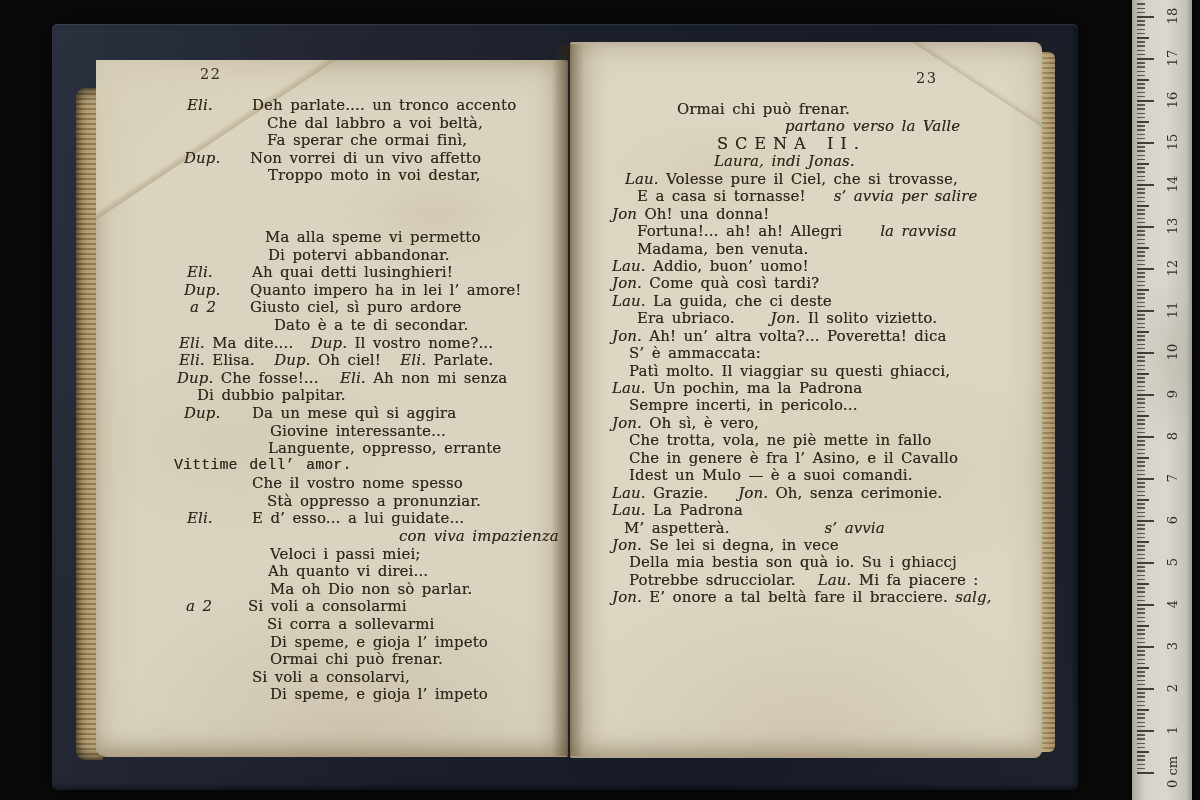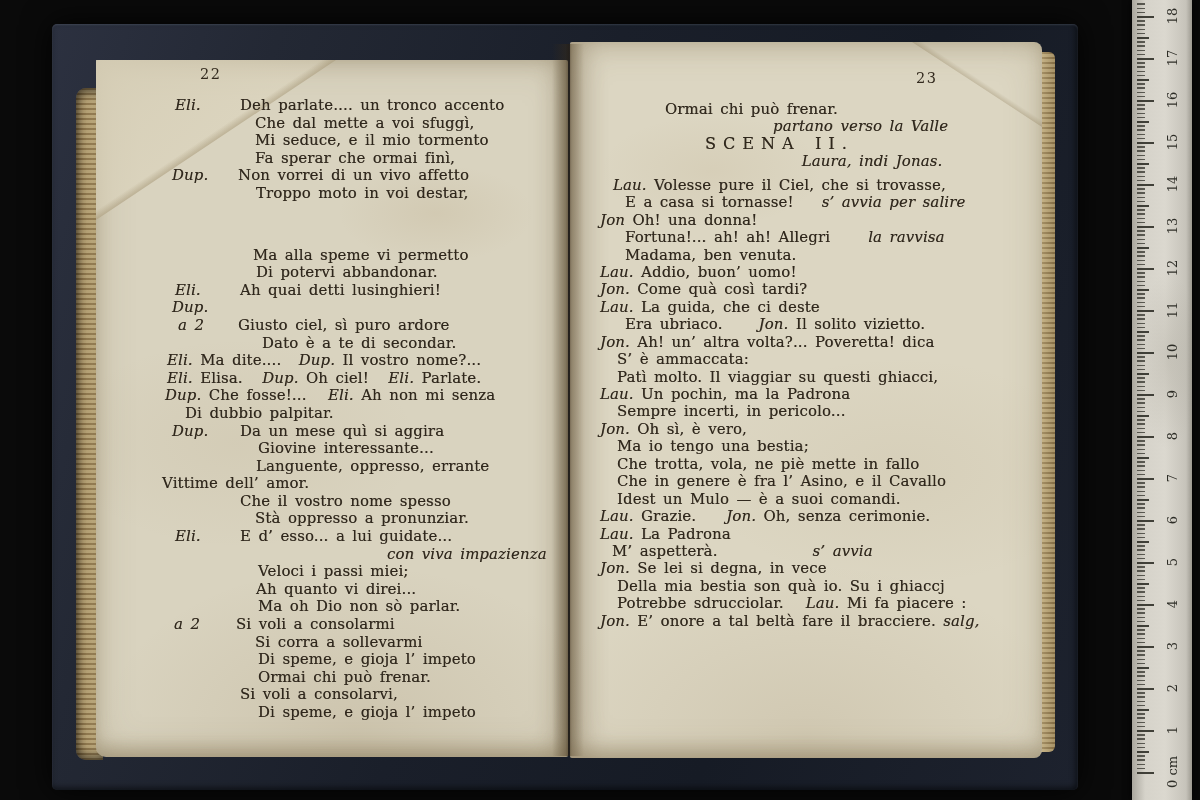--- a/index.html
+++ b/index.html
@@ -45,21 +45,21 @@
         linear-gradient(135deg, rgba(214,206,182,.9), rgba(222,214,190,.45) 55%, transparent 80%);}
   .fold-tr{position:absolute;right:0;top:0;width:130px;height:85px;pointer-events:none;
       clip-path:polygon(0 0,130px 0,130px 85px);
       background:linear-gradient(to bottom left, transparent 46%, rgba(120,100,60,.25) 50%, transparent 54%);}
   .gutter{position:absolute;left:552px;top:44px;width:32px;height:712px;pointer-events:none;
       background:linear-gradient(90deg, transparent 0%, rgba(60,45,22,.38) 42%, rgba(45,33,15,.55) 52%, rgba(70,55,30,.30) 62%, transparent 100%);}
   
   .page-num{position:absolute;font-size:14.5px;letter-spacing:1.5px;color:#32291d;}
   .pn-left{left:104px;top:6px;}
   .pn-right{left:346px;top:28px;}
-  .text-block{position:absolute;left:0;width:100%;font-size:14.8px;word-spacing:2.5px;letter-spacing:.2px;
+  .text-block{position:absolute;left:12px;width:100%;font-size:14.8px;word-spacing:2.5px;letter-spacing:.2px;
       text-shadow:.3px .3px .5px rgba(47,39,28,.55);}
   #left-lines{top:36px;}
   #right-lines{top:58px;}
   .tline{position:relative;white-space:nowrap;height:17.6px;line-height:17.6px;}
   #right-lines .tline{height:17.45px;line-height:17.45px;}
   .lbl{position:absolute;top:0;font-style:italic;}
   .seg-sp,.seg-it{font-style:italic;}
   .seg-rm{font-style:normal;}
   .seg-sc{letter-spacing:7px;font-size:16px;}
   
@@ -81,39 +81,38 @@
 <div class="scene">
   <div class="book-cover"></div>
   <div class="page-stack-left"></div>
   <div class="page-stack-right"></div>
 
   <div class="page page-left">
     <div class="fold-tl"></div>
     <div class="page-num pn-left">22</div>
     <div class="text-block" id="left-lines">
         <div class="tline" style="padding-left: 144px;"><span class="lbl" style="left: 79px;">Eli.</span><span class="seg-rm">Deh parlate.... un tronco accento</span></div>
-        <div class="tline" style="padding-left: 159px;"><span class="seg-rm">Che dal mette a voi sfuggì,</span></div>
-        <div class="tline" style="padding-left: 159px;"><span class="seg-rm">Mi seduce, e il mio tormento</span></div>
+        <div class="tline" style="padding-left: 159px;"><span class="seg-rm">Che dal labbro a voi beltà,</span></div>
         <div class="tline" style="padding-left: 159px;"><span class="seg-rm">Fa sperar che ormai finì,</span></div>
         <div class="tline" style="padding-left: 142px;"><span class="lbl" style="left: 76px;">Dup.</span><span class="seg-rm">Non vorrei di un vivo affetto</span></div>
         <div class="tline" style="padding-left: 160px;"><span class="seg-rm">Troppo moto in voi destar,</span></div>
         <div class="tline" style="padding-left: 157px; margin-top: 44px;"><span class="seg-rm">Ma alla speme vi permetto</span></div>
         <div class="tline" style="padding-left: 160px;"><span class="seg-rm">Di potervi abbandonar.</span></div>
         <div class="tline" style="padding-left: 144px;"><span class="lbl" style="left: 79px;">Eli.</span><span class="seg-rm">Ah quai detti lusinghieri!</span></div>
-        <div class="tline" style="padding-left: 142px;"><span class="lbl" style="left: 76px;">Dup.</span></div>
+        <div class="tline" style="padding-left: 142px;"><span class="lbl" style="left: 76px;">Dup.</span><span class="seg-rm">Quanto impero ha in lei l’ amore!</span></div>
         <div class="tline" style="padding-left: 142px;"><span class="lbl" style="left: 82px;">a 2</span><span class="seg-rm">Giusto ciel, sì puro ardore</span></div>
         <div class="tline" style="padding-left: 166px;"><span class="seg-rm">Dato è a te di secondar.</span></div>
         <div class="tline" style="padding-left: 71px;"><span class="seg-sp">Eli.</span><span class="seg-rm"> Ma dite.... </span><span class="seg-sp" style="margin-left: 10px;">Dup.</span><span class="seg-rm"> Il vostro nome?...</span></div>
         <div class="tline" style="padding-left: 71px;"><span class="seg-sp">Eli.</span><span class="seg-rm"> Elisa. </span><span class="seg-sp" style="margin-left: 12px;">Dup.</span><span class="seg-rm"> Oh ciel! </span><span class="seg-sp" style="margin-left: 12px;">Eli.</span><span class="seg-rm"> Parlate.</span></div>
         <div class="tline" style="padding-left: 69px;"><span class="seg-sp">Dup.</span><span class="seg-rm"> Che fosse!... </span><span class="seg-sp" style="margin-left: 14px;">Eli.</span><span class="seg-rm"> Ah non mi senza</span></div>
         <div class="tline" style="padding-left: 89px;"><span class="seg-rm">Di dubbio palpitar.</span></div>
         <div class="tline" style="padding-left: 144px;"><span class="lbl" style="left: 76px;">Dup.</span><span class="seg-rm">Da un mese quì si aggira</span></div>
         <div class="tline" style="padding-left: 162px;"><span class="seg-rm">Giovine interessante...</span></div>
         <div class="tline" style="padding-left: 160px;"><span class="seg-rm">Languente, oppresso, errante</span></div>
-        <div class="tline" style="padding-left: 66px;"><span class="seg-rm">Vittime dell’ amor.</span></div>
+        <div class="tline" style="padding-left: 66px; font-family: Liberation Mono, monospace;"><span class="seg-rm">Vittime dell’ amor.</span></div>
         <div class="tline" style="padding-left: 144px;"><span class="seg-rm">Che il vostro nome spesso</span></div>
         <div class="tline" style="padding-left: 159px;"><span class="seg-rm">Stà oppresso a pronunziar.</span></div>
         <div class="tline" style="padding-left: 144px;"><span class="lbl" style="left: 79px;">Eli.</span><span class="seg-rm">E d’ esso... a lui guidate...</span></div>
         <div class="tline" style="padding-left: 291px;"><span class="seg-it">con viva impazienza</span></div>
         <div class="tline" style="padding-left: 162px;"><span class="seg-rm">Veloci i passi miei;</span></div>
         <div class="tline" style="padding-left: 160px;"><span class="seg-rm">Ah quanto vi direi...</span></div>
         <div class="tline" style="padding-left: 162px;"><span class="seg-rm">Ma oh Dio non sò parlar.</span></div>
         <div class="tline" style="padding-left: 140px;"><span class="lbl" style="left: 78px;">a 2</span><span class="seg-rm">Si voli a consolarmi</span></div>
         <div class="tline" style="padding-left: 159px;"><span class="seg-rm">Si corra a sollevarmi</span></div>
         <div class="tline" style="padding-left: 162px;"><span class="seg-rm">Di speme, e gioja l’ impeto</span></div>
@@ -123,37 +122,36 @@
       </div>
   </div>
 
   <div class="page page-right">
     <div class="fold-tr"></div>
     <div class="page-num pn-right">23</div>
     <div class="text-block" id="right-lines">
         <div class="tline" style="padding-left: 95px;"><span class="seg-rm">Ormai chi può frenar.</span></div>
         <div class="tline" style="padding-left: 203px;"><span class="seg-it">partano verso la Valle</span></div>
         <div class="tline" style="padding-left: 135px;"><span class="seg-sc">SCENA II.</span></div>
-        <div class="tline" style="padding-left: 132px; text-align: center;"><span class="seg-it">Laura, indi Jonas.</span></div>
-        <div class="tline" style="padding-left: 43px; margin-top: 6px;"><span class="seg-sp">Lau.</span><span class="seg-rm"> Volesse pure il Ciel, che si trovasse,</span></div>
+        <div class="tline" style="padding-left: 132px;"><span class="seg-it">Laura, indi Jonas.</span></div>
+        <div class="tline" style="padding-left: 43px;"><span class="seg-sp">Lau.</span><span class="seg-rm"> Volesse pure il Ciel, che si trovasse,</span></div>
         <div class="tline" style="padding-left: 55px;"><span class="seg-rm">E a casa si tornasse!</span><span class="seg-it" style="margin-left: 28px;">s’ avvia per salire</span></div>
         <div class="tline" style="padding-left: 30px;"><span class="seg-sp">Jon</span><span class="seg-rm"> Oh! una donna!</span></div>
         <div class="tline" style="padding-left: 55px;"><span class="seg-rm">Fortuna!... ah! ah! Allegri</span><span class="seg-it" style="margin-left: 38px;">la ravvisa</span></div>
         <div class="tline" style="padding-left: 55px;"><span class="seg-rm">Madama, ben venuta.</span></div>
         <div class="tline" style="padding-left: 30px;"><span class="seg-sp">Lau.</span><span class="seg-rm"> Addio, buon’ uomo!</span></div>
         <div class="tline" style="padding-left: 30px;"><span class="seg-sp">Jon.</span><span class="seg-rm"> Come quà così tardi?</span></div>
         <div class="tline" style="padding-left: 30px;"><span class="seg-sp">Lau.</span><span class="seg-rm"> La guida, che ci deste</span></div>
         <div class="tline" style="padding-left: 55px;"><span class="seg-rm">Era ubriaco.</span><span class="seg-sp" style="margin-left: 36px;">Jon.</span><span class="seg-rm"> Il solito vizietto.</span></div>
         <div class="tline" style="padding-left: 30px;"><span class="seg-sp">Jon.</span><span class="seg-rm"> Ah! un’ altra volta?... Poveretta! dica</span></div>
         <div class="tline" style="padding-left: 47px;"><span class="seg-rm">S’ è ammaccata:</span></div>
         <div class="tline" style="padding-left: 47px;"><span class="seg-rm">Patì molto. Il viaggiar su questi ghiacci,</span></div>
         <div class="tline" style="padding-left: 30px;"><span class="seg-sp">Lau.</span><span class="seg-rm"> Un pochin, ma la Padrona</span></div>
         <div class="tline" style="padding-left: 47px;"><span class="seg-rm">Sempre incerti, in pericolo...</span></div>
         <div class="tline" style="padding-left: 30px;"><span class="seg-sp">Jon.</span><span class="seg-rm"> Oh sì, è vero,</span></div>
-        <div class="tline" style="padding-left: 47px;"><span class="seg-rm">Ma io tengo una bestia;</span></div>
         <div class="tline" style="padding-left: 47px;"><span class="seg-rm">Che trotta, vola, ne piè mette in fallo</span></div>
         <div class="tline" style="padding-left: 47px;"><span class="seg-rm">Che in genere è fra l’ Asino, e il Cavallo</span></div>
         <div class="tline" style="padding-left: 47px;"><span class="seg-rm">Idest un Mulo — è a suoi comandi.</span></div>
         <div class="tline" style="padding-left: 30px;"><span class="seg-sp">Lau.</span><span class="seg-rm"> Grazie.</span><span class="seg-sp" style="margin-left: 30px;">Jon.</span><span class="seg-rm"> Oh, senza cerimonie.</span></div>
         <div class="tline" style="padding-left: 30px;"><span class="seg-sp">Lau.</span><span class="seg-rm"> La Padrona</span></div>
         <div class="tline" style="padding-left: 42px;"><span class="seg-rm">M’ aspetterà.</span><span class="seg-it" style="margin-left: 95px;">s’ avvia</span></div>
         <div class="tline" style="padding-left: 30px;"><span class="seg-sp">Jon.</span><span class="seg-rm"> Se lei si degna, in vece</span></div>
         <div class="tline" style="padding-left: 47px;"><span class="seg-rm">Della mia bestia son quà io. Su i ghiaccj</span></div>
         <div class="tline" style="padding-left: 47px;"><span class="seg-rm">Potrebbe sdrucciolar.</span><span class="seg-sp" style="margin-left: 22px;">Lau.</span><span class="seg-rm"> Mi fa piacere :</span></div>
         <div class="tline" style="padding-left: 30px;"><span class="seg-sp">Jon.</span><span class="seg-rm"> E’ onore a tal beltà fare il bracciere. </span><span class="seg-it">salg,</span></div>

